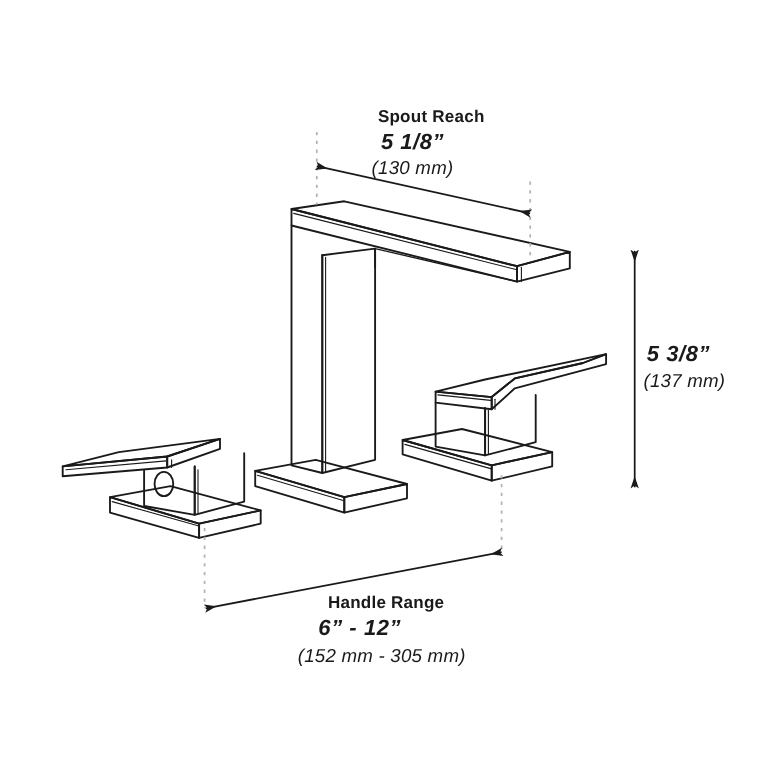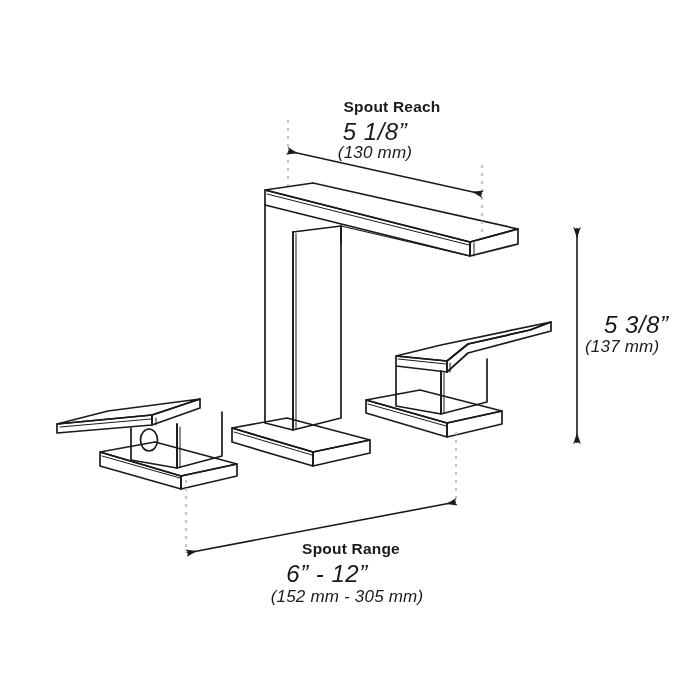--- a/index.html
+++ b/index.html
@@ -33,22 +33,23 @@
     color: #1a1a1a;
     line-height: 1.15;
   }
   .lbl-title {
     font-weight: bold;
     font-size: 15.5px;
     letter-spacing: 0.2px;
   }
   .lbl-main {
     font-style: italic;
-    font-size: 24px;
+    font-size: 20px;
     letter-spacing: 0.5px;
+    font-weight: bold;
   }
   .lbl-sub {
     font-style: italic;
     font-size: 17px;
     letter-spacing: 0.2px;
   }
   .center {
     transform: translateX(-50%);
     text-align: center;
   }
@@ -164,20 +165,20 @@
       <line x1="577" y1="228" x2="577" y2="443" stroke="#1a1a1a" stroke-width="1.6" marker-start="url(#arrowEnd)" marker-end="url(#arrowEnd)"></line>
 
       <line x1="187" y1="553" x2="456" y2="502" stroke="#1a1a1a" stroke-width="1.6" marker-start="url(#arrowEnd)" marker-end="url(#arrowEnd)"></line>
     </g>
   </svg>
 
   <div class="lbl lbl-title center" style="left:392px; top:98px;">Spout Reach</div>
   <div class="lbl lbl-main center" style="left:375px; top:118px;">5 1/8”</div>
   <div class="lbl lbl-sub center" style="left:375px; top:143px;">(130 mm)</div>
 
-  <div class="lbl lbl-main" style="left:588px; top:311px;margin-left:16px;">5 3/8”</div>
+  <div class="lbl lbl-main" style="left:588px; top:311px;">5 3/8”</div>
   <div class="lbl lbl-sub" style="left:585px; top:337px;">(137 mm)</div>
 
-  <div class="lbl lbl-title center" style="left:351px; top:540px;">Spout Range</div>
+  <div class="lbl lbl-title center" style="left:351px; top:540px;">Handle Range</div>
   <div class="lbl lbl-main center" style="left:327px; top:560px;">6” - 12”</div>
   <div class="lbl lbl-sub center" style="left:347px; top:587px;text-align:right;">(152 mm - 305 mm)</div>
 
 </div>
 
 </body></html>

